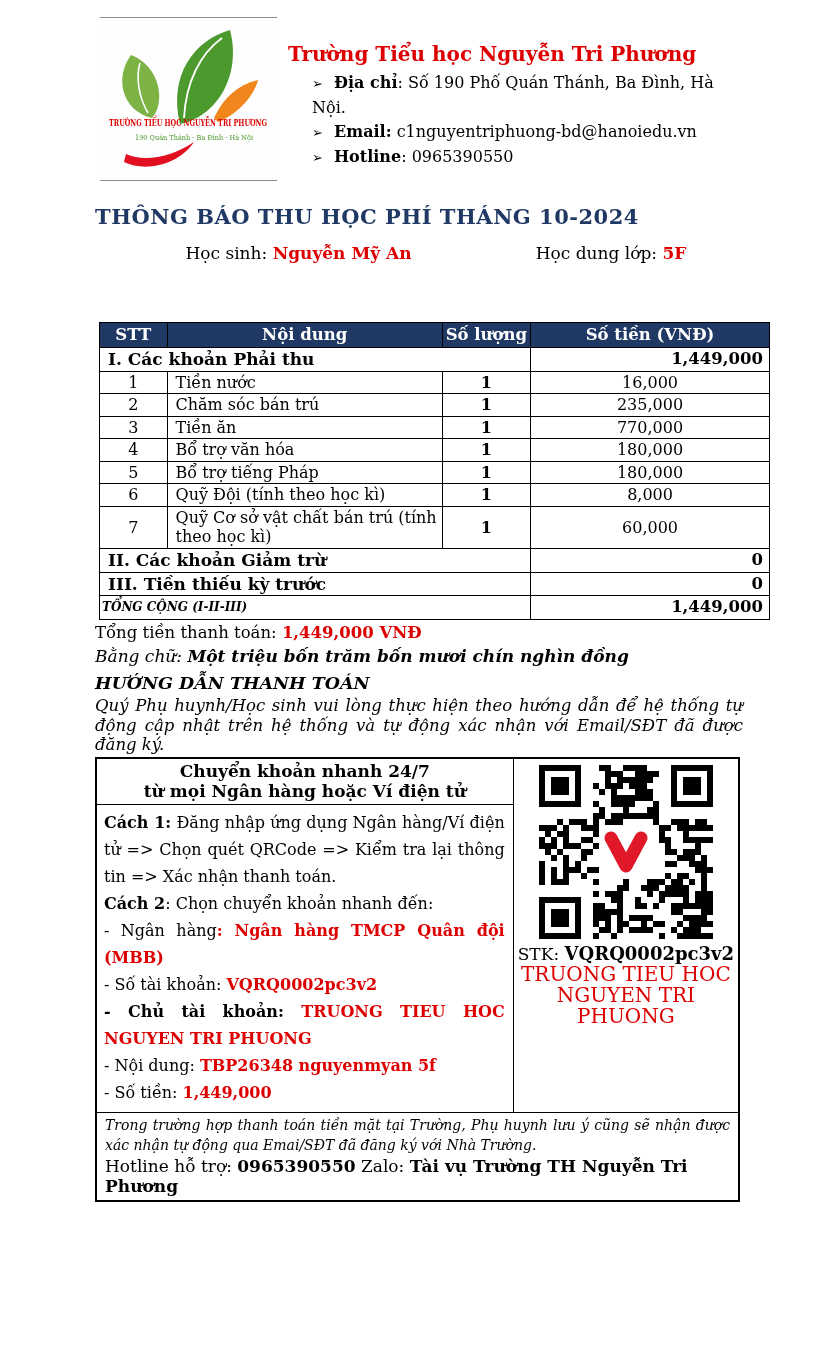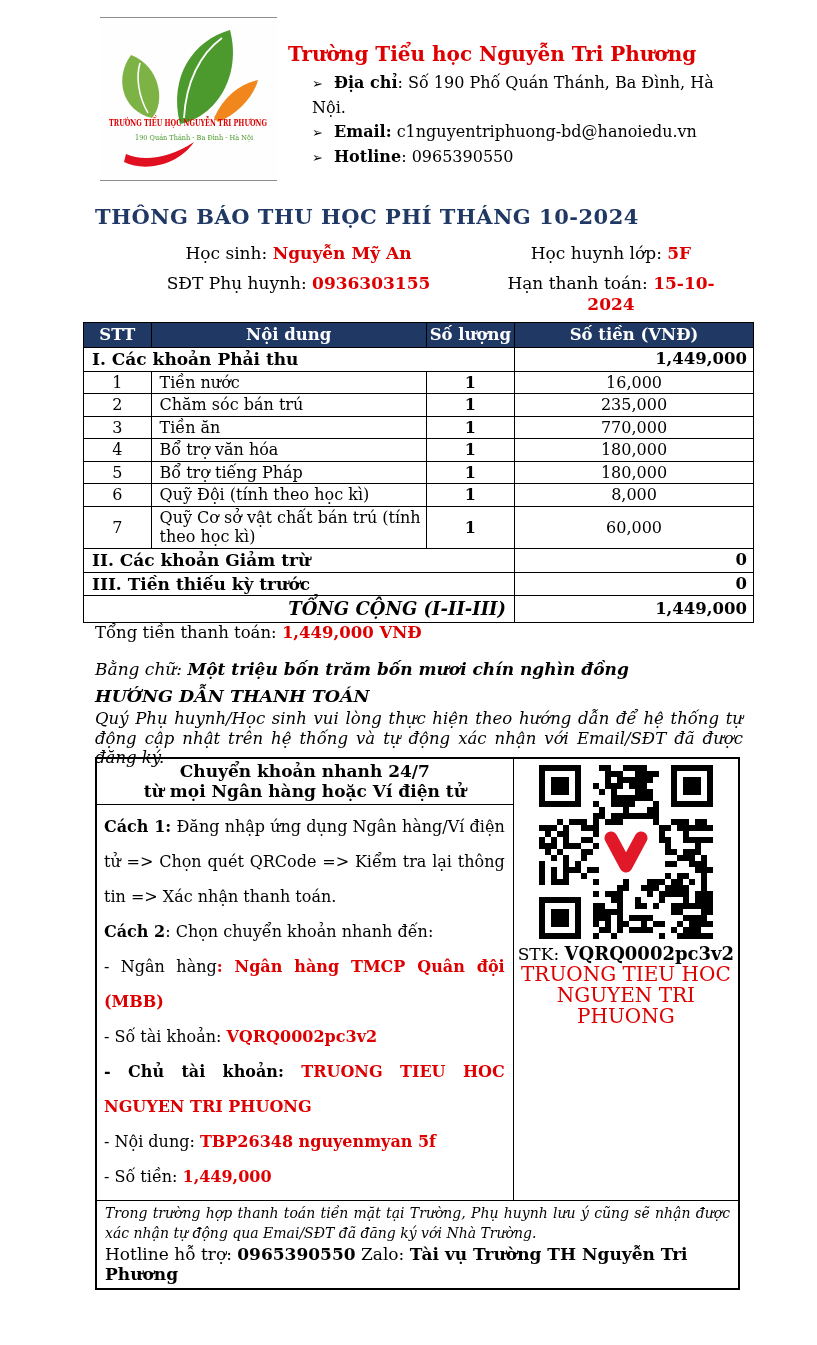--- a/index.html
+++ b/index.html
@@ -25,49 +25,49 @@
     color:var(--navy);font-weight:bold;font-size:21px;letter-spacing:.5px;}
 
   
   .student{position:absolute;left:95px;top:243px;width:645px;font-size:17px;text-align:center;}
   .student .row{display:flex;margin-bottom:9px;}
   .student .cell-l{width:397px;padding-left:10px;}
   .student .cell-r{width:238px;line-height:21px;}
   .val-red{color:var(--red);font-weight:bold;}
 
   
-  .fee-table{position:absolute;left:83px;top:322px;width:671px;border-collapse:collapse;
+  .fee-table{position:absolute;left:99px;top:322px;width:671px;border-collapse:collapse;
     font-size:16px;}
   .fee-table th,.fee-table td{border:1.4px solid #000;line-height:1.22;}
   .fee-table thead th{background:var(--navy);color:#fff;font-weight:bold;font-size:16.5px;
     text-align:center;padding:2px 2px;}
   .col-stt{width:65px;} .col-name{width:265px;} .col-qty{width:85px;} .col-amt{width:230px;}
   .sec-label{font-weight:bold;font-size:17px;padding:1px 2px 1px 8px;}
   .sec-amt{font-weight:bold;text-align:right;padding:1px 6px 1px 2px;font-size:16.5px;}
   .td-stt{text-align:center;padding:1px 2px;}
   .td-name{padding:1px 4px 1px 8px;}
   .td-qty{text-align:center;font-weight:bold;padding:1px 2px;}
   .td-amt{text-align:center;padding:1px 4px;}
-  .total-label{font-weight:bold;font-style:italic;text-align:right;font-size:18px;padding:2px 8px 2px 2px;}
+  .total-label{font-weight:bold;font-style:italic;font-size:12px;padding:2px 8px 2px 2px;}
 
   
   .summary{position:absolute;left:95px;top:623px;width:648px;}
-  .sum-line{font-size:16.5px;margin-bottom:17px;}
+  .sum-line{font-size:16.5px;margin-bottom:4px;}
   .words-line{font-size:17px;font-style:italic;margin-bottom:7px;}
   .words-line .w-val{font-weight:bold;}
   .guide-title{font-size:17.5px;font-weight:bold;font-style:italic;margin-bottom:3px;}
   .guide-text{font-size:16.5px;font-style:italic;text-align:justify;line-height:19.5px;}
 
   
   .paybox{position:absolute;left:95px;top:757px;width:645px;border:2px solid #000;}
   .pay-upper{display:flex;}
   .pay-left{width:418px;border-right:1.6px solid #000;}
   .pay-head{text-align:center;font-weight:bold;font-size:17px;line-height:20px;
     padding:2px 0 3px 0;border-bottom:1.6px solid #000;}
-  .pay-body{padding:4px 8px 6px 7px;font-size:16px;line-height:35px;text-align:justify;}
+  .pay-body{padding:4px 8px 6px 7px;font-size:16px;line-height:27px;text-align:justify;}
   .b{font-weight:bold;}
   .rb{color:var(--red);font-weight:bold;}
   .pay-right{width:225px;text-align:center;padding-top:6px;}
   .qr-wrap{width:176px;height:176px;margin:0 auto;}
   .stk-line{font-size:17px;margin-top:2px;}
   .stk-line .b{font-size:18px;}
   .qr-holder{color:var(--red);font-weight:normal;font-size:20px;line-height:21px;}
   .pay-note{border-top:1.6px solid #000;padding:3px 8px 4px 8px;}
   .note-text{font-style:italic;font-size:14px;text-align:justify;line-height:19.5px;}
   .hotline-line{font-size:17px;margin-top:1px;}
@@ -106,29 +106,21 @@
   </div>
 
   <div class="doc-title">THÔNG BÁO THU HỌC PHÍ THÁNG 10-2024</div>
 
   <div class="student">
     <div class="row">
       <div class="cell-l">
         <span>Học sinh: </span><span class="val-red">Nguyễn Mỹ An</span>
       </div>
       <div class="cell-r">
-        <span>Học huynh lớp: </span><span class="val-red">5F</span>
-      </div>
-    </div>
-    <div class="row">
-      <div class="cell-l">
-        <span>SĐT Phụ huynh: </span><span class="val-red">0936303155</span>
-      </div>
-      <div class="cell-r">
-        <span>Hạn thanh toán: </span><span class="val-red">15-10-2024</span>
+        <span>Học dung lớp: </span><span class="val-red">5F</span>
       </div>
     </div>
   </div>
 
   <table class="fee-table">
     <thead>
       <tr>
         <th class="col-stt">STT</th>
         <th class="col-name">Nội dung</th>
         <th class="col-qty">Số lượng</th>

